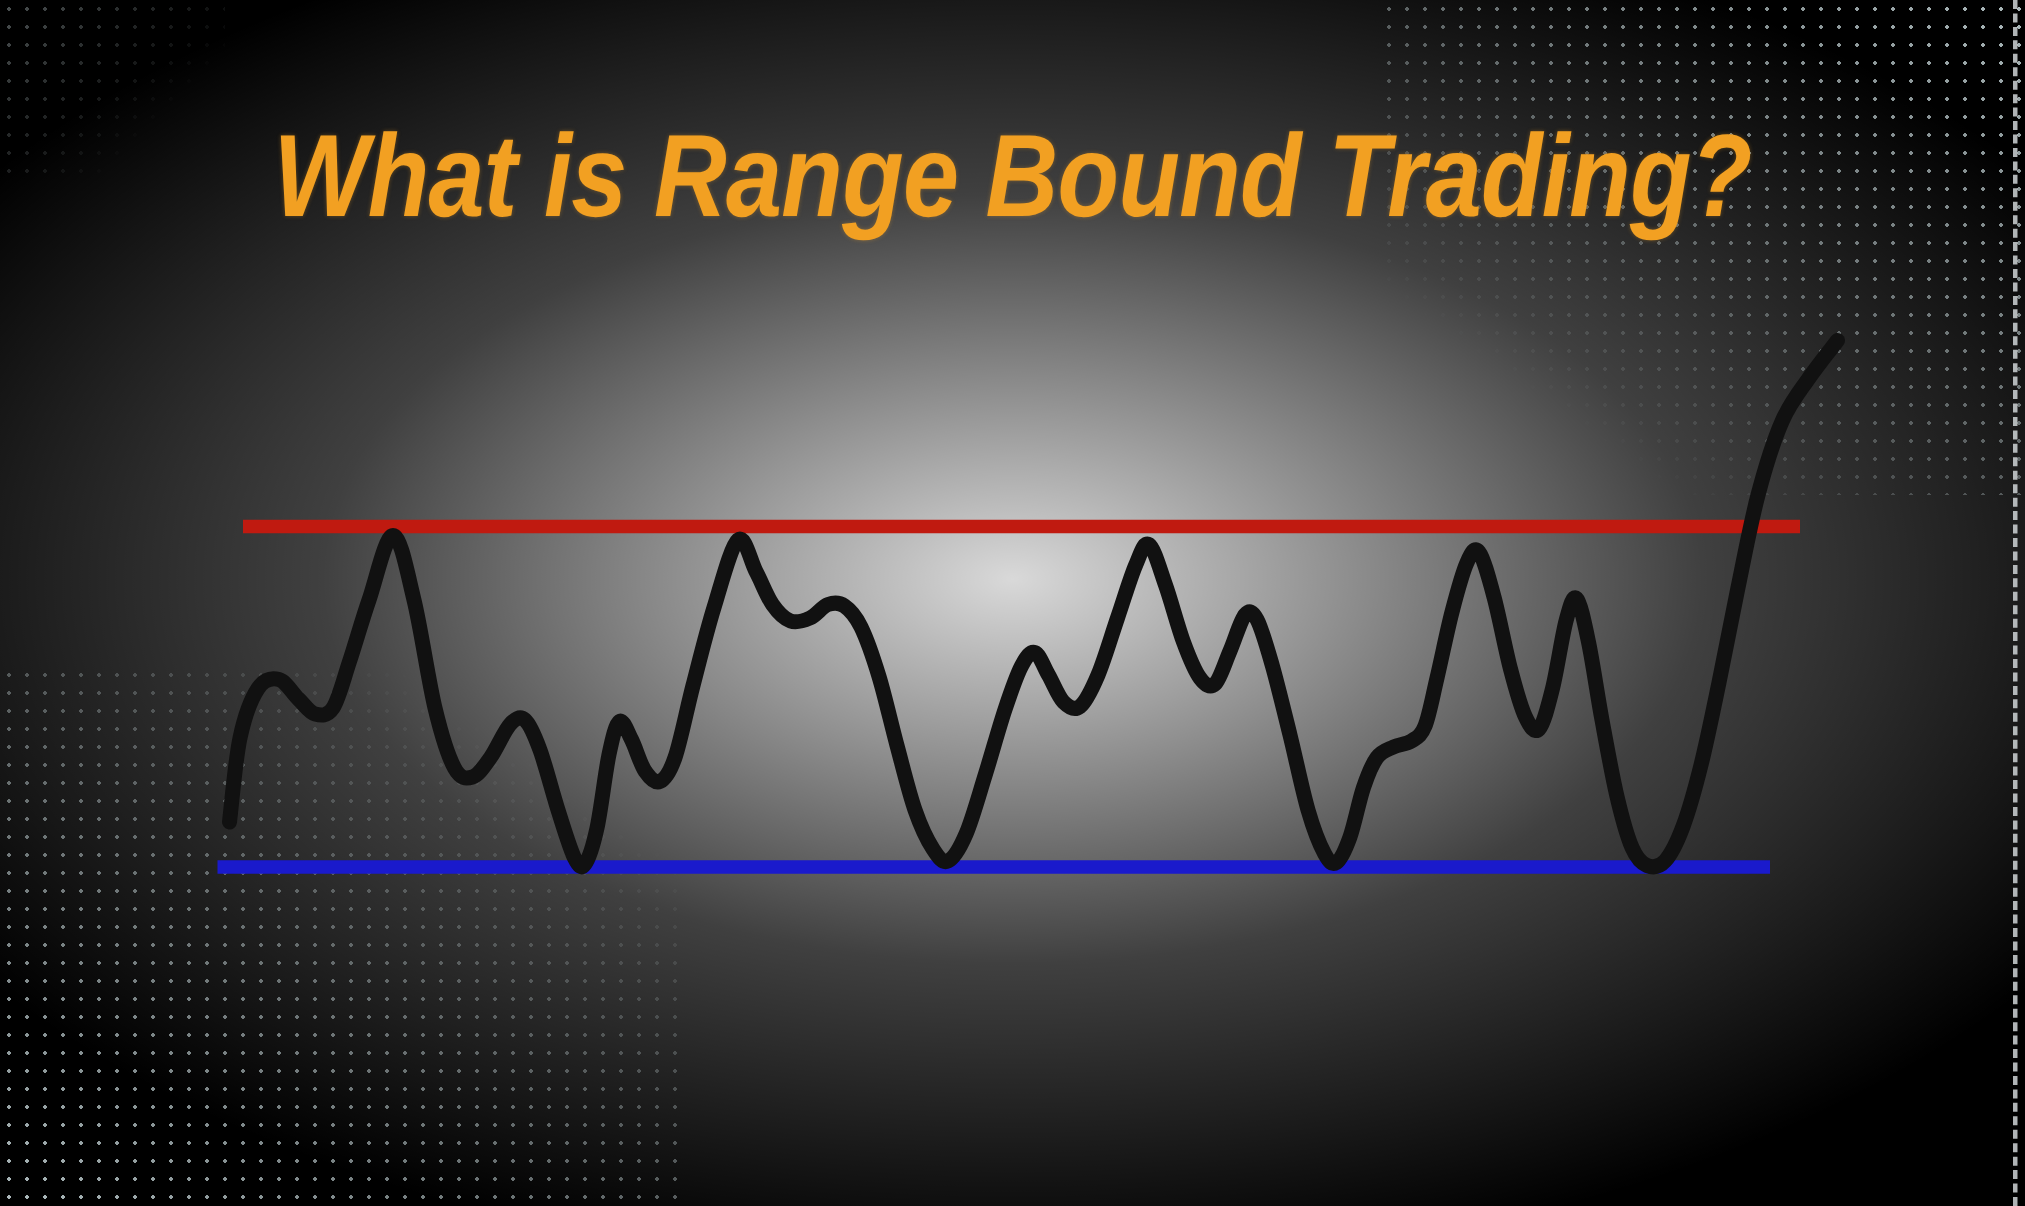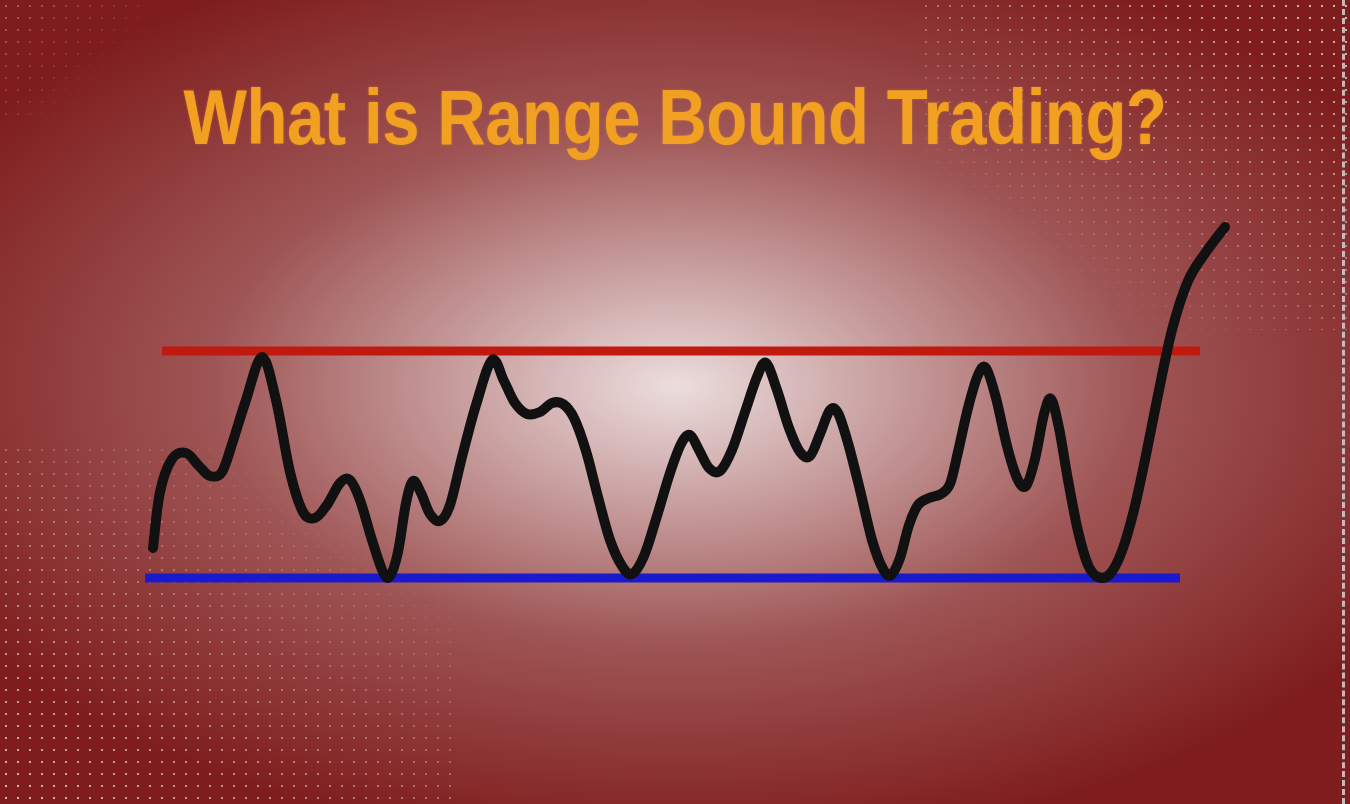--- a/index.html
+++ b/index.html
@@ -96,21 +96,21 @@
     position: absolute;
     left: 0;
     top: 0;
     width: 1350px;
     height: 804px;
   }
 </style>
 </head>
 <body style="background: rgb(244, 252, 254);">
 
-<div id="slide" style="background-color: #7f1d1d;">
+<div id="slide" style="background-color: #000000; font-style: italic;">
 
   <div class="edge-wash"></div>
   <div class="dots dots-tr"></div>
   <div class="dots dots-bl"></div>
   <div class="dots dots-tl"></div>
   <div class="right-rule"></div>
 
   <div id="title" style="color: rgb(242, 160, 34);">What is Range Bound Trading?</div>
 
   <svg id="chart" viewBox="0 0 1350 804" preserveAspectRatio="none">

